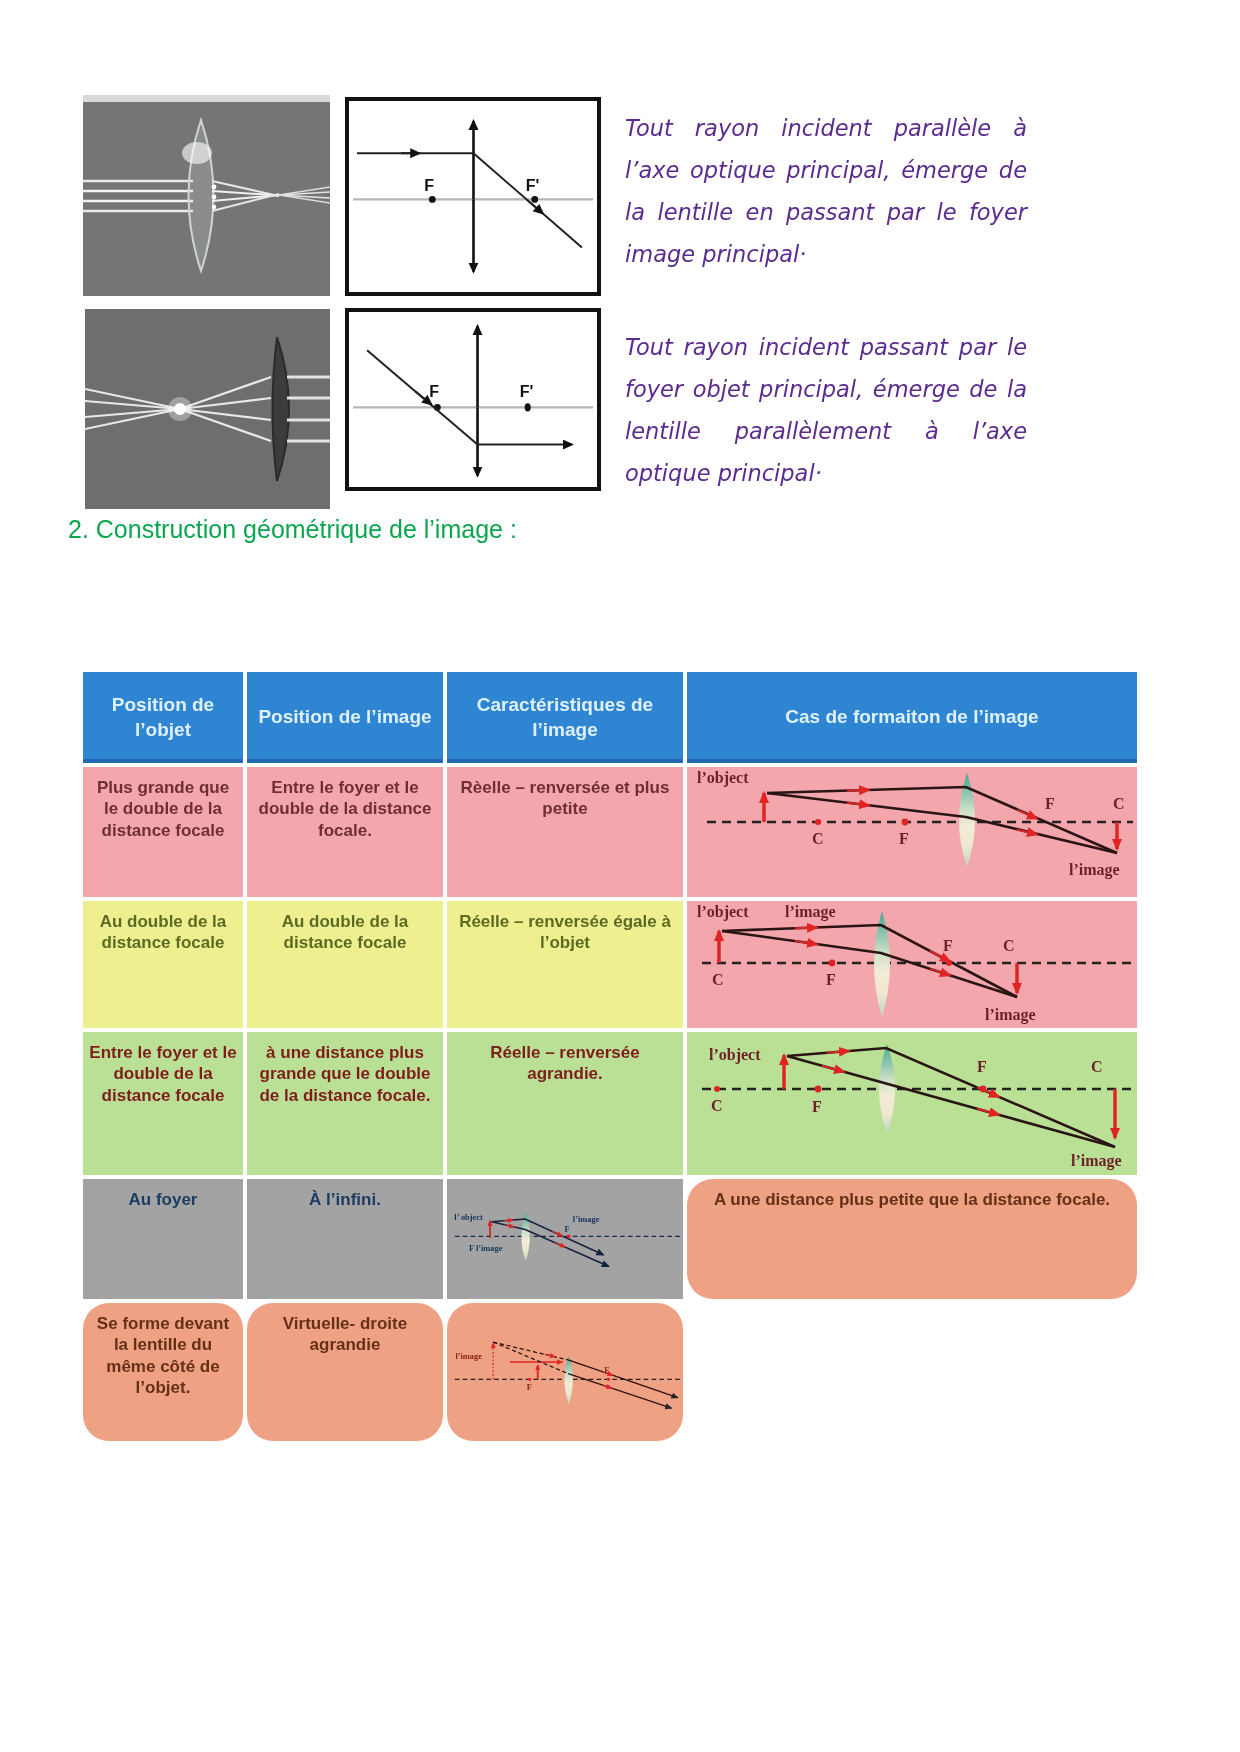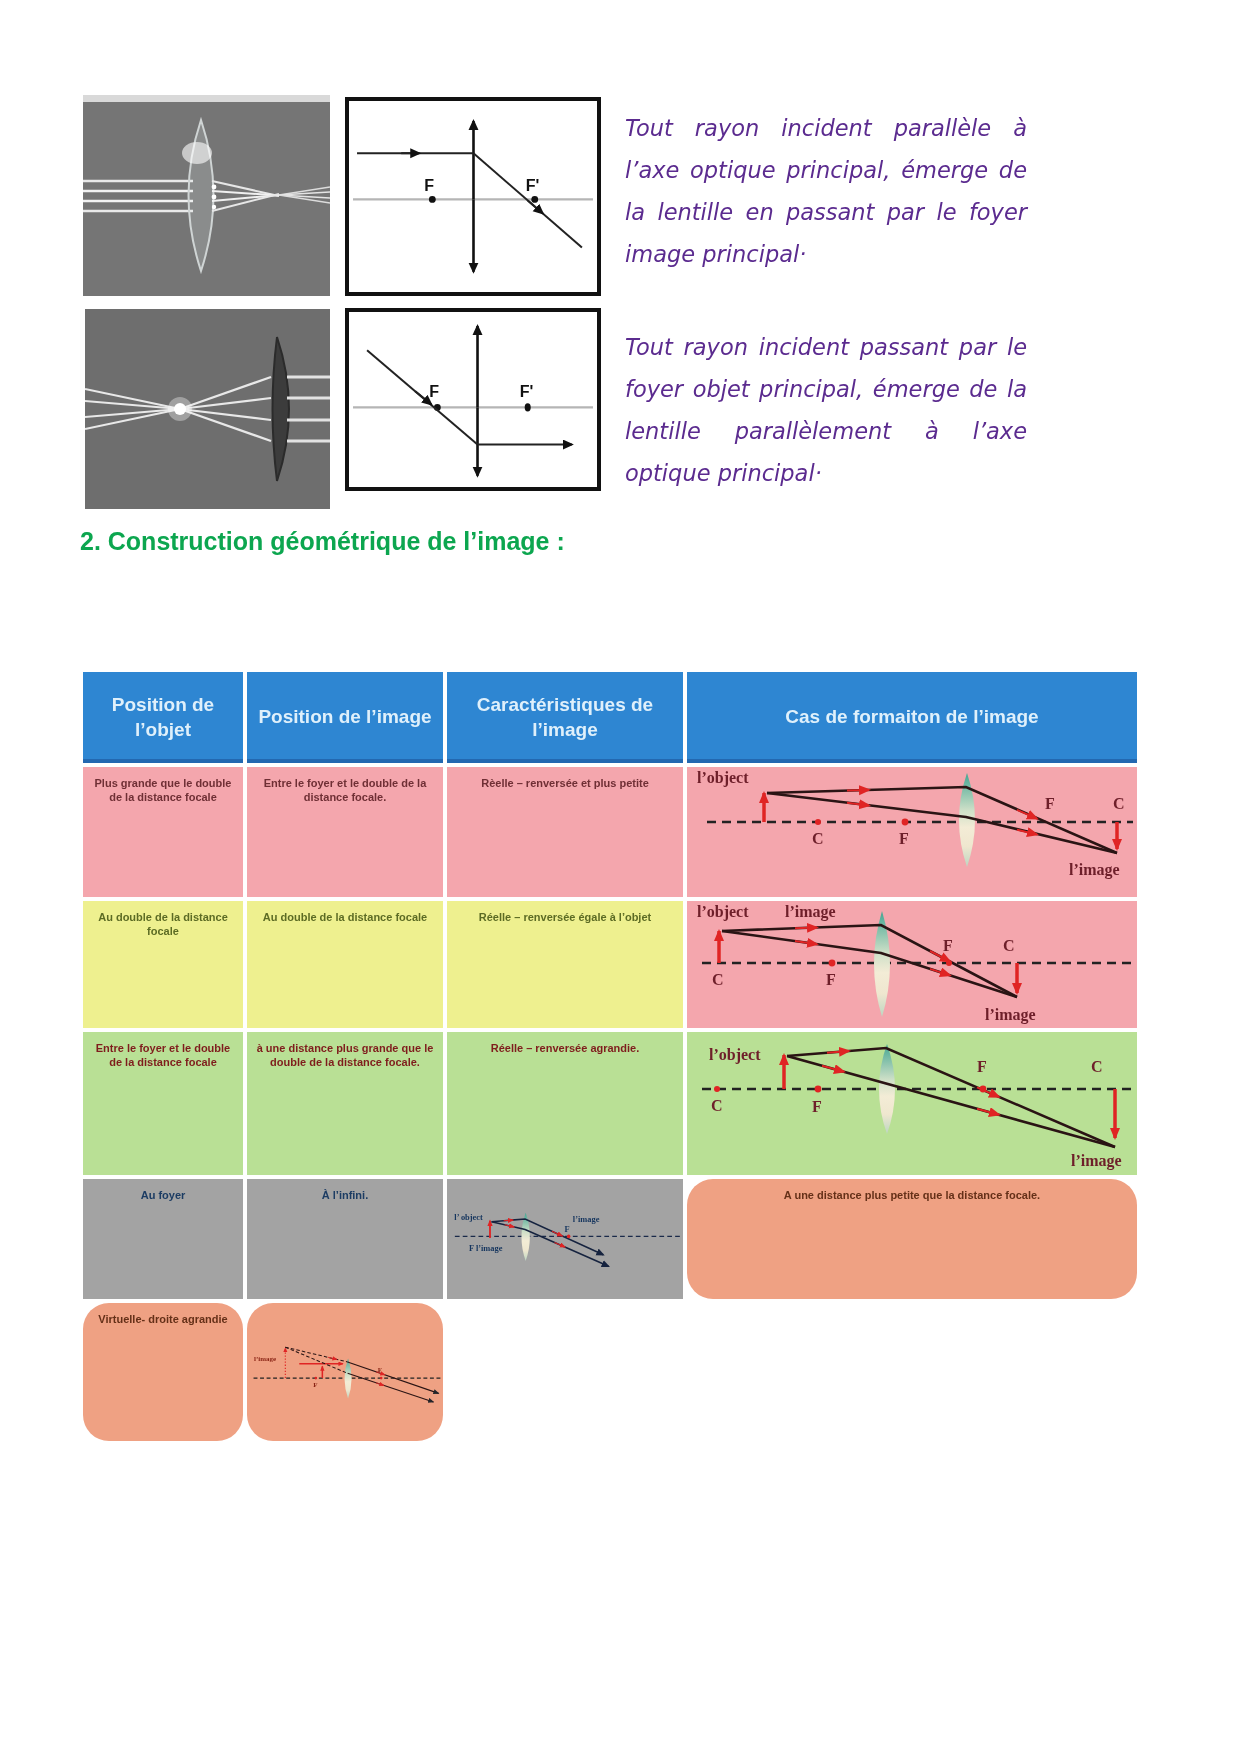--- a/index.html
+++ b/index.html
@@ -12,32 +12,32 @@
   .photo2{left:85px;top:309px;width:245px;height:200px;}
   .diagbox{position:absolute;background:#fff;border:4px solid #111;box-sizing:border-box;}
   .diag1{left:345px;top:97px;width:256px;height:199px;}
   .diag2{left:345px;top:308px;width:256px;height:183px;}
   .principle{position:absolute;width:402px;color:#5b2b8f;
              font-family:"DejaVu Sans", sans-serif;font-style:italic;
              font-size:22.5px;line-height:42px;text-align:justify;}
   .principle1{left:625px;top:84px;}
   .principle2{left:625px;top:303px;}
 
-  .section-heading{position:absolute;left:68px;top:515px;margin:12px;
-                   color:#0ca64f;font-size:25px;font-weight:bold;}
+  .section-heading{position:absolute;left:68px;top:515px;margin:0;
+                   color:#0ca64f;font-size:25px;font-weight:normal;}
 
   
   .lens-table{position:absolute;left:83px;top:672px;width:1162px;
               display:grid;grid-template-columns:160px 196px 236px 450px;
               grid-template-rows:91px 130px 127px 143px 120px 138px;
               gap:4px;background:#fff;}
   .hcell{background:#2e86d2;color:#dff0fb;font-weight:bold;font-size:19px;
          display:flex;align-items:center;justify-content:center;text-align:center;
          line-height:1.3;box-shadow:inset 0 -4px 0 #2368b0;padding:0 6px;box-sizing:border-box;}
-  .tcell{padding:10px 6px 0 6px;text-align:center;font-size:11px;font-weight:bold;
+  .tcell{padding:10px 6px 0 6px;text-align:center;font-size:17px;font-weight:bold;
          line-height:1.25;box-sizing:border-box;}
   .dcell{position:relative;overflow:hidden;}
   .dcell svg{display:block;width:100%;height:100%;}
   .row-pink{background:#f4a6ad;color:#6f2f35;}
   .row-yellow{background:#eef08f;color:#5c6b24;}
   .row-green{background:#b9e095;color:#7f1d1d;}
   .row-blue{background:#a3a3a3;color:#1c3c63;}
   .row-orange{background:#efa183;color:#653018;border-radius:26px;}
 
   
@@ -293,20 +293,21 @@
           <line x1="200" y1="45.3" x2="220" y2="54.4" marker-end="url(#ahRed)"></line>
           <line x1="205" y1="66.6" x2="225" y2="75.4" marker-end="url(#ahRed)"></line>
         </g>
         <circle cx="232" cy="55" r="3.4" fill="#e02424"></circle>
         <text class="dlab dlab-blue" x="224" y="46">F</text>
         <text class="dlab dlab-blue" x="240" y="28">l’image</text>
       </svg>
     </div>
 
     <div class="tcell row-orange">A une distance plus petite que la distance focale.</div>
+    <div class="tcell row-orange">Se forme devant la lentille du même côté de l’objet.</div>
     <div class="tcell row-orange">Virtuelle- droite agrandie</div>
     <div class="dcell row-orange">
       <svg viewBox="0 0 450 138">
         <line x1="15" y1="83" x2="446" y2="83" stroke="#222" stroke-width="2.5" stroke-dasharray="9 6"></line>
         <text class="dlab dlab-orange" x="16" y="44">l’image</text>
         <line x1="88" y1="83" x2="88" y2="14" stroke="#e02424" stroke-width="2.6" stroke-dasharray="3 4" marker-end="url(#ahRed)"></line>
         <line x1="120" y1="50" x2="220" y2="50" stroke="#e02424" stroke-width="3" marker-end="url(#ahRed)"></line>
         <line x1="173" y1="83" x2="173" y2="56" stroke="#e02424" stroke-width="3.5" marker-end="url(#ahRed)"></line>
         <circle cx="158" cy="83" r="3" fill="#e02424"></circle>
         <text class="dlab dlab-orange" x="152" y="103">F</text>

